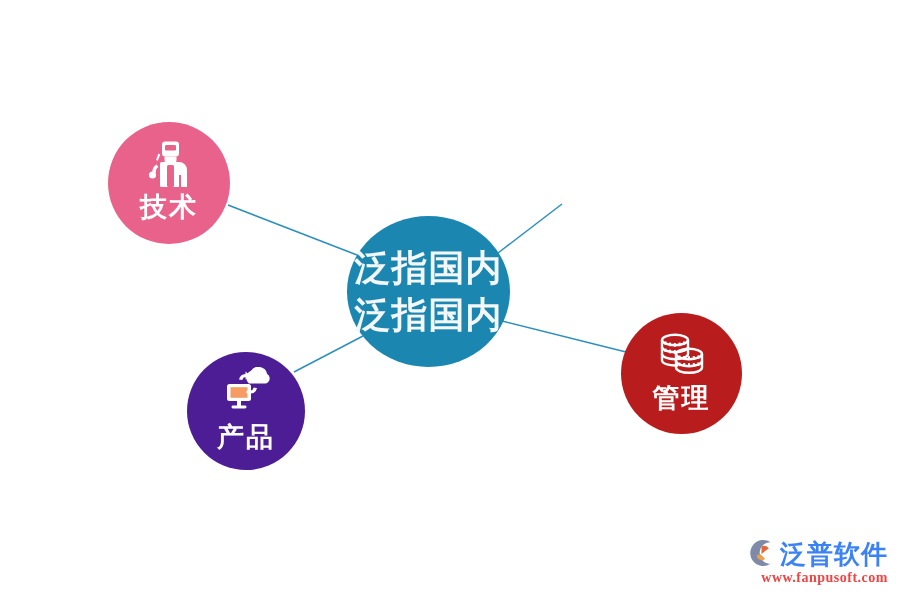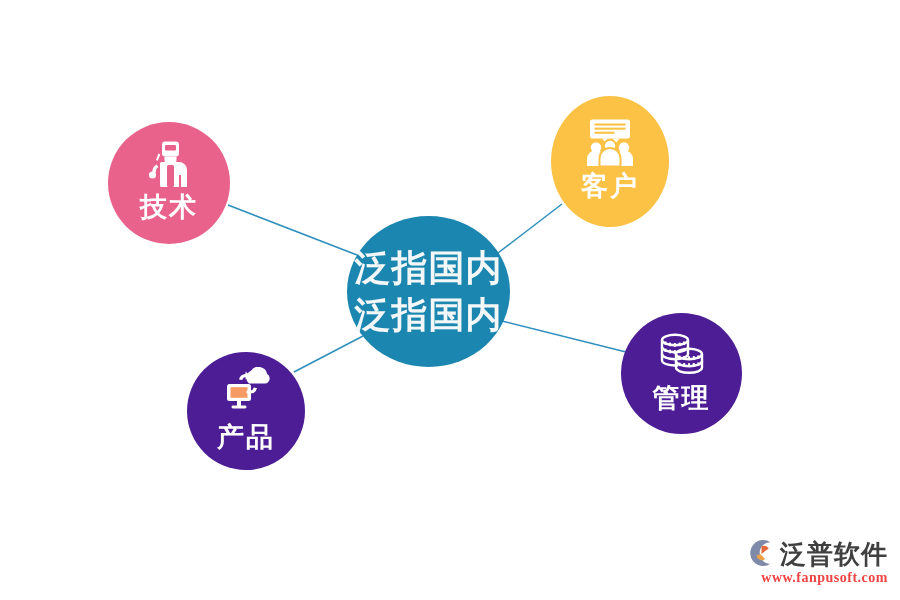--- a/index.html
+++ b/index.html
@@ -84,21 +84,21 @@
     top: 352px;
     width: 118px;
     height: 118px;
     background: #4c1d95;
   }
   #node-manage {
     left: 621px;
     top: 313px;
     width: 121px;
     height: 121px;
-    background: #4c1d95;
+    background: #b91c1c;
   }
 
   #node-tech .node-label,
   #node-product .node-label,
   #node-manage .node-label,
   #node-customer .node-label {
     font-size: 27px;
     margin-top: 4px;
   }
   #node-tech .node-label { margin-top: 2px; }
@@ -113,21 +113,21 @@
     flex-direction: column;
     align-items: flex-end;
   }
   #watermark-top {
     display: flex;
     align-items: center;
   }
   #watermark-brand {
     font-size: 26px;
     font-weight: bold;
-    color: #404040;
+    color: #3b82f6;
     letter-spacing: 1px;
     margin-left: 4px;
   }
   #watermark-url {
     font-family: "Liberation Serif", "DejaVu Serif", serif;
     font-size: 14px;
     font-weight: bold;
     color: #ef4444;
     letter-spacing: 0.5px;
     margin-top: -2px;
@@ -166,43 +166,20 @@
         <rect x="24" y="24" width="7" height="22" rx="1.5" fill="#e9628b"></rect>
 
         <path d="M13.5 23.5 c-3 1.5 -4.5 5 -4 8.5 l3.5 -0.6 c-0.4 -2.3 0.5 -4.4 2.4 -5.4 z" fill="#ffffff"></path>
         <circle cx="9.5" cy="34" r="3.6" fill="#ffffff"></circle>
         <path d="M13 19 l2.4 -6.4 1.9 0.9 -2.5 6.3 z" fill="#ffffff"></path>
       </svg>
     </span>
     <span class="node-label">技术</span>
   </div>
 
-  <div class="node" id="node-customer">
-    <span class="node-icon">
-      <svg width="54" height="48" viewBox="0 0 54 48" xmlns="http://www.w3.org/2000/svg">
-
-        <rect x="7" y="0.5" width="40" height="19" rx="2.5" fill="#ffffff"></rect>
-        <g fill="#fbc245">
-          <rect x="11.5" y="4.5" width="31" height="2.1"></rect>
-          <rect x="11.5" y="8.6" width="31" height="2.1"></rect>
-          <rect x="11.5" y="12.7" width="20" height="2.1"></rect>
-        </g>
-        <path d="M19 19.5 l4.5 5 4.5 -5 z" fill="#ffffff"></path>
-        <path d="M29 19.5 l4 4.2 3.6 -4.2 z" fill="#ffffff"></path>
-
-        <circle cx="13" cy="28.5" r="5.2" fill="#ffffff"></circle>
-        <circle cx="41" cy="28.5" r="5.2" fill="#ffffff"></circle>
-        <path d="M4 47 v-7 a9 9 0 0 1 18 0 v7 z" fill="#ffffff"></path>
-        <path d="M32 47 v-7 a9 9 0 0 1 18 0 v7 z" fill="#ffffff"></path>
-        <circle cx="27" cy="27" r="6.2" fill="#ffffff" stroke="#fbc245" stroke-width="2"></circle>
-        <path d="M16.5 47.5 v-8 a10.5 10.5 0 0 1 21 0 v8 z" fill="#ffffff" stroke="#fbc245" stroke-width="2"></path>
-      </svg>
-    </span>
-    <span class="node-label">客户</span>
-  </div>
 
   <div class="node" id="node-product">
     <span class="node-icon">
       <svg width="54" height="48" viewBox="0 0 54 48" xmlns="http://www.w3.org/2000/svg">
 
         <path d="M30 16.5 a7.5 7.5 0 0 1 2 -12.8 a9 9 0 0 1 16.2 3.3 a5.2 5.2 0 0 1 -1.6 9.5 z" fill="#ffffff"></path>
 
         <rect x="8" y="17" width="24" height="17" rx="2.5" fill="#ffffff"></rect>
         <rect x="11.5" y="20.2" width="17" height="10.6" fill="#f59b63"></rect>
         <rect x="18" y="34" width="4" height="5" fill="#ffffff"></rect>

